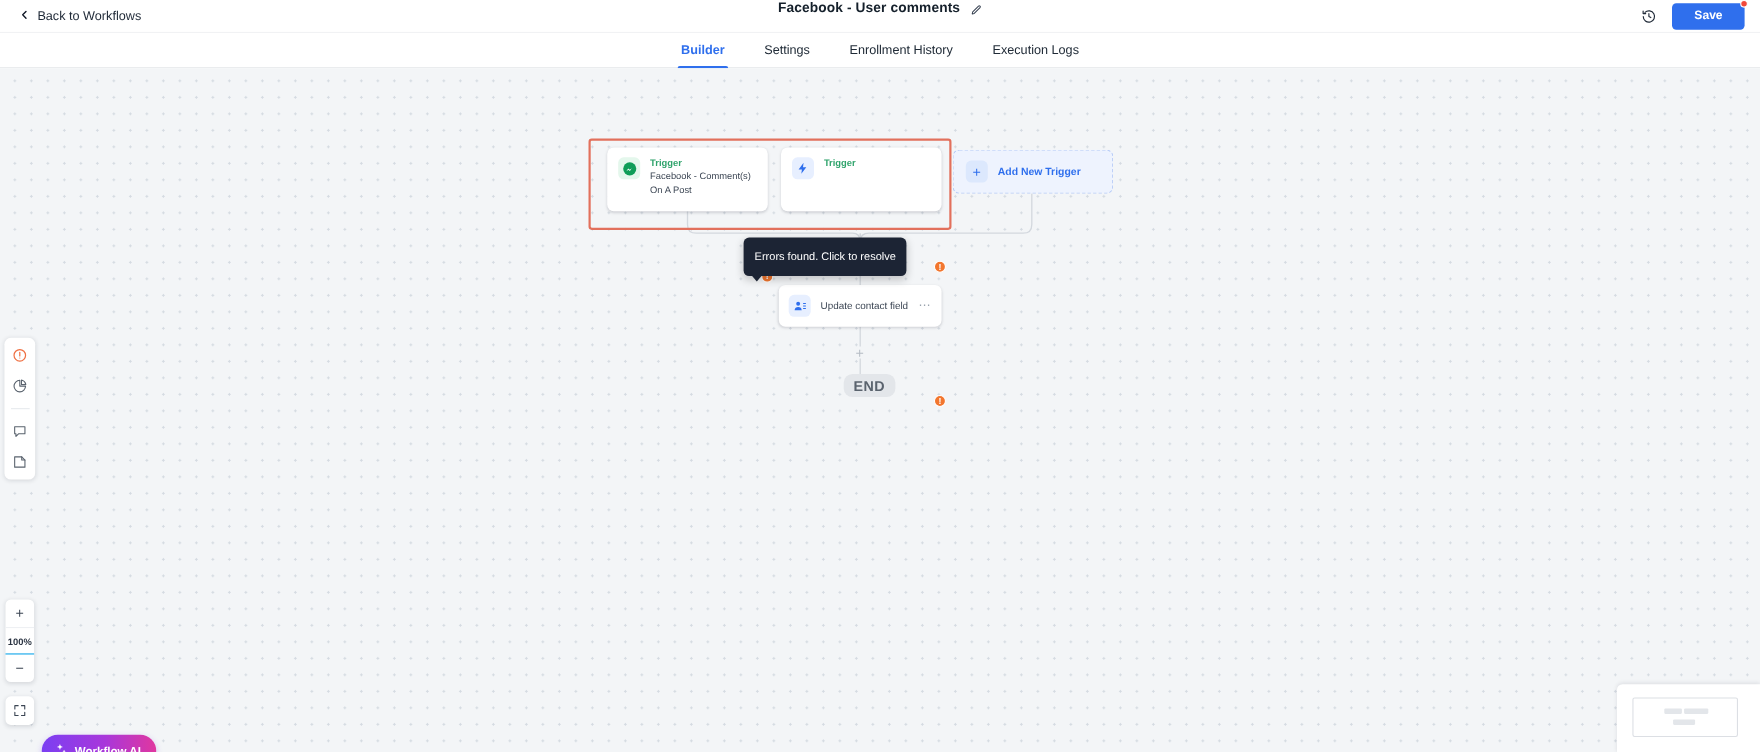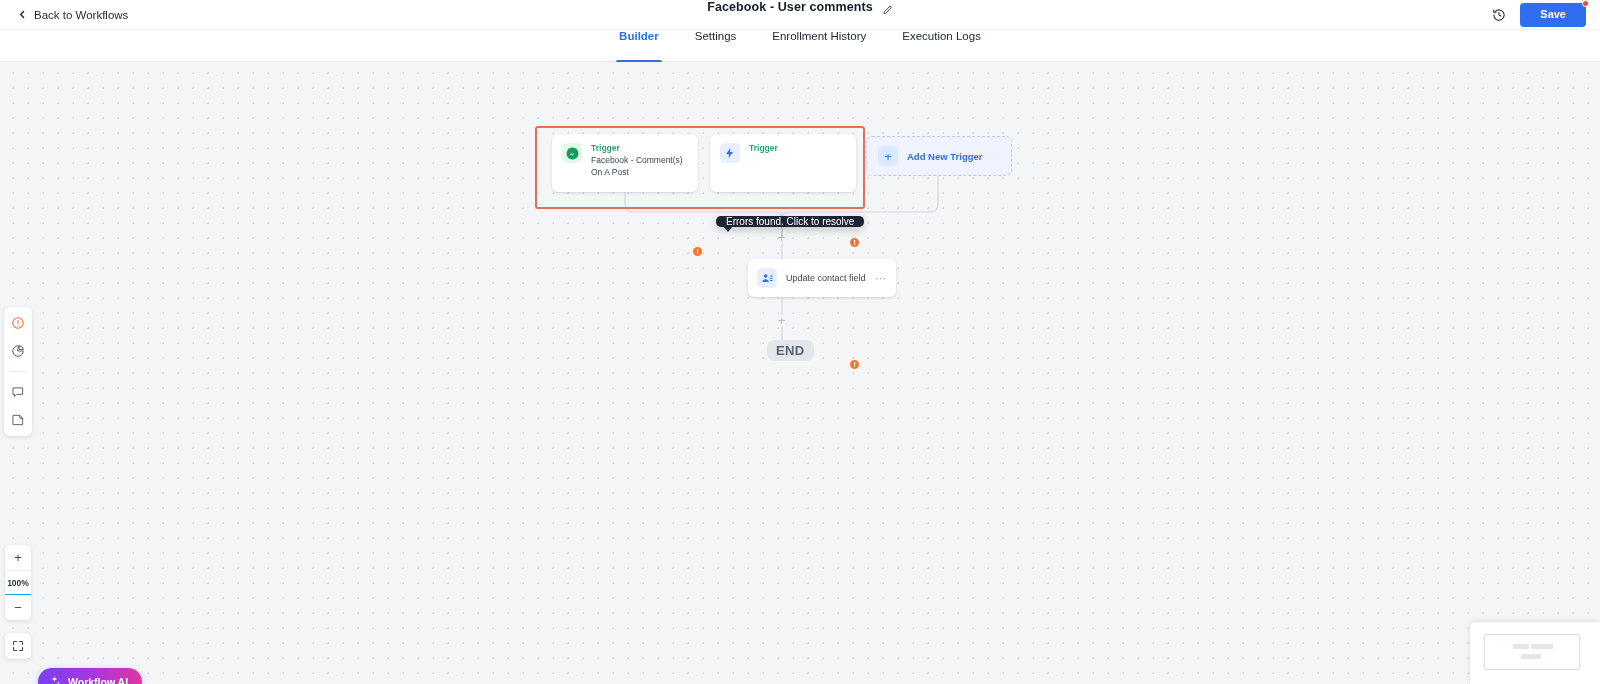--- a/index.html
+++ b/index.html
@@ -50,21 +50,21 @@
   .tabbar {
     position: absolute; top: 30px; left: 0; width: 1600px; height: 32px;
     background: #fff; border-bottom: 1px solid #e8eaed;
   }
   .tabs {
     position: absolute; left: 0; right: 0; height: 32px;
     display: flex; align-items: center; justify-content: center; gap: 36px;
   }
   .tab {
     font-size: 11.5px; color: #202b37; font-weight: 400;
-    height: 32px; display: flex; align-items: flex-start; cursor: pointer;
+    height: 32px; display: flex; align-items: center; cursor: pointer;
     position: relative; white-space: nowrap;
   }
   .tab.active { color: #2f6fed; font-weight: 700; }
   .tab.active::after {
     content: ""; position: absolute; left: -3px; right: -3px; bottom: 0;
     height: 2px; background: #2f6fed; border-radius: 2px 2px 0 0;
   }
   .tab-right {
     position: absolute; right: 14px; top: 0; height: 32px;
     display: flex; align-items: center; gap: 11px;
@@ -105,21 +105,21 @@
   }
 
   
   .node {
     position: absolute; background: #ffffff; border-radius: 6px;
     box-shadow: 0 1px 3px rgba(16,24,40,.10), 0 1px 2px rgba(16,24,40,.06);
   }
   .trig1 { left: 552px; top: 72px;  width: 146px; height: 58px; }
   .trig2 { left: 710px; top: 72px;  width: 146px; height: 58px; }
   .action-node {
-    left: 748px; top: 197px; width: 148px; height: 38px;
+    left: 708px; top: 197px; width: 148px; height: 38px;
     display: flex; align-items: center; padding: 0 9px; gap: 9px;
   }
 
   .trig-inner { display: flex; align-items: flex-start; gap: 9px; padding: 9px 10px; }
   .ic-box {
     width: 20px; height: 20px; border-radius: 5px;
     display: flex; align-items: center; justify-content: center; flex: none;
   }
   .ic-green { background: #e4f7ec; }
   .ic-blue  { background: #e7efff; }
@@ -138,23 +138,23 @@
     background: #f2762e; border: 1.5px solid #fff;
     display: flex; align-items: center; justify-content: center;
     color: #fff; font-size: 8px; font-weight: 700; line-height: 1;
   }
   .eb1 { left: 692px; top: 184px; }
   .eb2 { left: 849px; top: 175px; }
   .eb3 { left: 849px; top: 297px; }
 
   
   .tooltip {
-    position: absolute; left: 716px; top: 154px;
+    position: absolute; left: 676px; top: 154px;
     background: #1c2434; color: #fff; border-radius: 5px;
-    font-size: 10px; padding: 0 10px; white-space: nowrap;
+    font-size: 10px; padding: 12px 10px; white-space: nowrap;
     box-shadow: 0 3px 8px rgba(0,0,0,.20); z-index: 9; text-align: right;
   }
   .tooltip::after {
     content: ""; position: absolute; left: 7px; bottom: -5px;
     border-left: 5px solid transparent; border-right: 5px solid transparent;
     border-top: 6px solid #1c2434;
   }
 
   
   .add-trigger {

